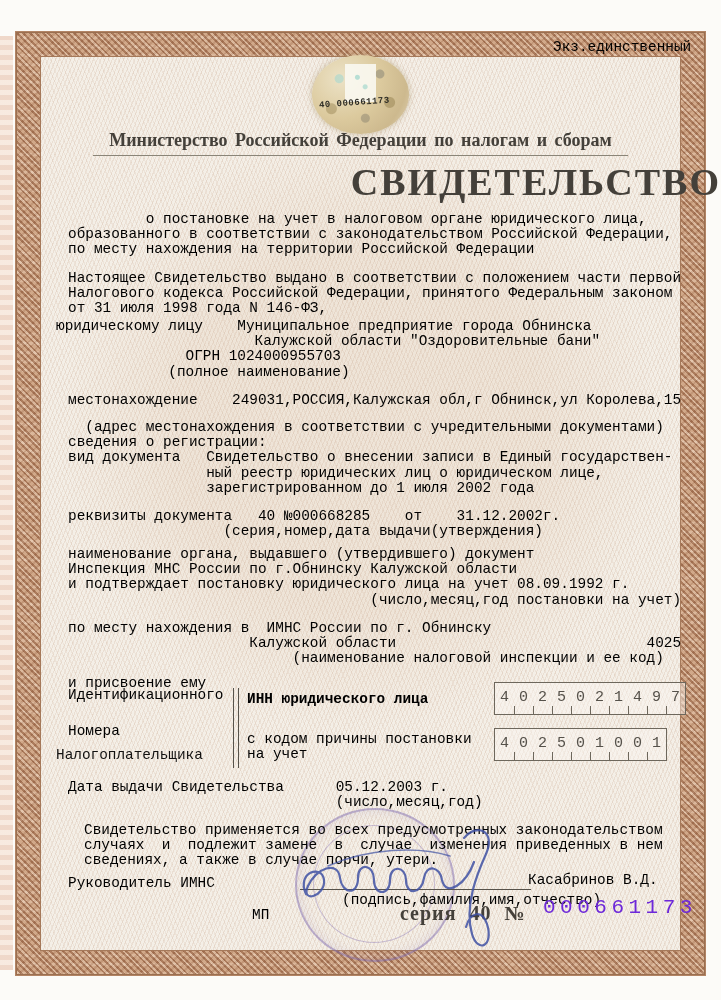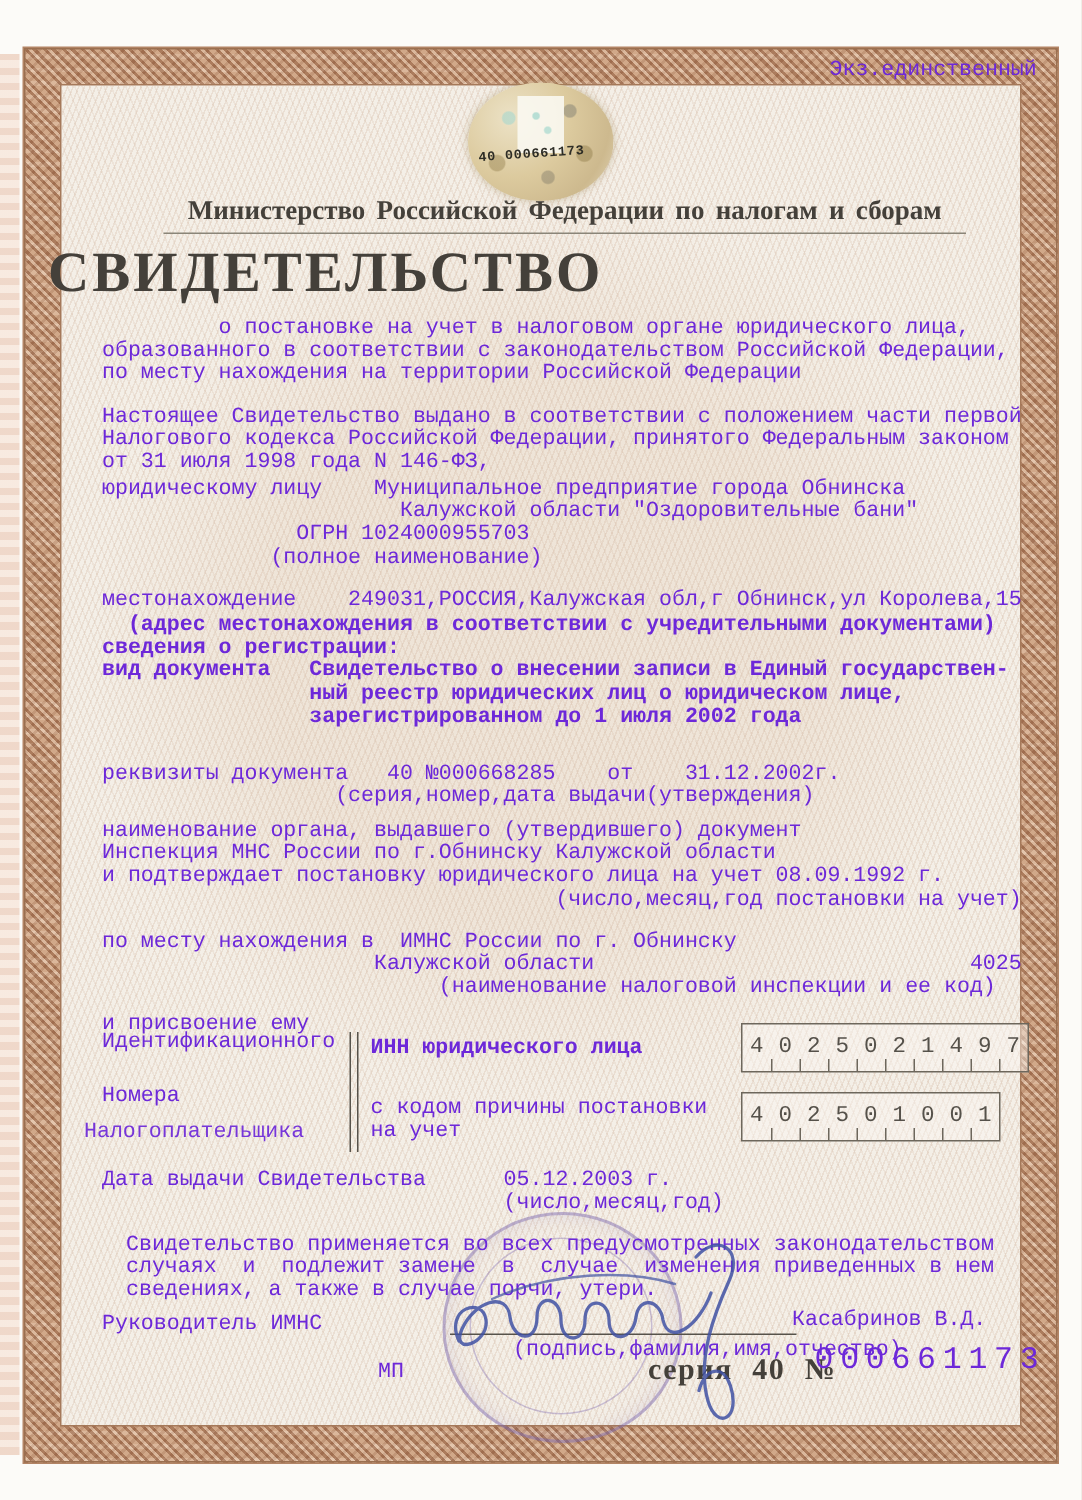--- a/index.html
+++ b/index.html
@@ -15,27 +15,27 @@
            repeating-linear-gradient(0deg, rgba(255,240,225,.25) 0 3px, transparent 3px 9px);
          box-shadow: inset 0 0 0 1px #9a6f50, 0 0 0 1px #b28465;}
   .cert {position:absolute; left:41px; top:57px; width:639px; height:893px;
          box-shadow:0 0 0 1px #a5795a;
          background-color:#f4efe7;
          background-image:
            repeating-linear-gradient(112deg, rgba(209,180,158,.28) 0 1px, transparent 1px 3.5px),
            repeating-linear-gradient(68deg, rgba(209,180,158,.20) 0 1px, transparent 1px 4.5px),
            radial-gradient(circle at 50% 42%, rgba(222,196,170,.25) 0 180px, transparent 300px);}
   .mono {position:absolute; white-space:pre; font-size:14.4px; line-height:15.2px;
-         color:#6d28d9; letter-spacing:0; z-index:3;}
-  .serif {font-family:"Liberation Serif","DejaVu Serif",serif; color:#44403a;padding-left:32px;}
+         color:#000000; letter-spacing:0; z-index:3;}
+  .serif {font-family:"Liberation Serif","DejaVu Serif",serif; color:#44403a;}
   .copy-note {left:553px; top:40px;}
   .ministry {position:absolute; left:0; right:0; top:130px; text-align:center; z-index:3;}
   .ministry span {display:inline-block; font-weight:bold; font-size:18px; word-spacing:3px;
          border-bottom:1px solid #8a8578; padding:0 16px 4px;}
-  .title {position:absolute; left:0; right:0; top:160px; text-align:left; font-weight:bold;
+  .title {position:absolute; left:0; right:0; top:160px; text-align:right; font-weight:bold;
          font-size:38px; letter-spacing:2px; z-index:3;}
   
   .holo {position:absolute; left:312px; top:55px; width:97px; height:79px; border-radius:50%; z-index:3;
          background:
            radial-gradient(circle at 28% 30%, rgba(159,214,207,.55) 0 4px, transparent 5px),
            radial-gradient(circle at 70% 24%, rgba(120,120,110,.45) 0 4px, transparent 5px),
            radial-gradient(circle at 80% 60%, rgba(150,130,80,.5) 0 5px, transparent 6px),
            radial-gradient(circle at 20% 68%, rgba(150,130,80,.45) 0 5px, transparent 6px),
            radial-gradient(circle at 55% 80%, rgba(120,115,100,.4) 0 4px, transparent 5px),
            radial-gradient(circle at 30% 30%, #ece2c6, #dcca9e 45%, #cdb98e 75%, #e5d9bd);
@@ -84,26 +84,26 @@
     <span>Министерство Российской Федерации по налогам и сборам</span>
   </div>
   <div class="title serif">СВИДЕТЕЛЬСТВО</div>
 
   <div class="mono" style="left:68px; top:212px;">         о постановке на учет в налоговом органе юридического лица,
 образованного в соответствии с законодательством Российской Федерации,
 по месту нахождения на территории Российской Федерации</div>
   <div class="mono" style="left:68px; top:271px;">Настоящее Свидетельство выдано в соответствии с положением части первой
 Налогового кодекса Российской Федерации, принятого Федеральным законом
 от 31 июля 1998 года N 146-ФЗ,</div>
-  <div class="mono" style="left:68px; top:319px;">юридическому лицу    Муниципальное предприятие города Обнинска
+  <div class="mono" style="left:56px; top:319px;">юридическому лицу    Муниципальное предприятие города Обнинска
                        Калужской области "Оздоровительные бани"
                ОГРН 1024000955703
              (полное наименование)</div>
   <div class="mono" style="left:68px; top:393px;">местонахождение    249031,РОССИЯ,Калужская обл,г Обнинск,ул Королева,15</div>
-  <div class="mono" style="left:68px; top:410px;font-weight:bold;">  (адрес местонахождения в соответствии с учредительными документами)
+  <div class="mono" style="left:68px; top:420px;">  (адрес местонахождения в соответствии с учредительными документами)
 сведения о регистрации:
 вид документа   Свидетельство о внесении записи в Единый государствен-
                 ный реестр юридических лиц о юридическом лице,
                 зарегистрированном до 1 июля 2002 года</div>
   <div class="mono" style="left:68px; top:509px;">реквизиты документа   40 №000668285    от    31.12.2002г.
                   (серия,номер,дата выдачи(утверждения)</div>
   <div class="mono" style="left:68px; top:547px;">наименование органа, выдавшего (утвердившего) документ
 Инспекция МНС России по г.Обнинску Калужской области
 и подтверждает постановку юридического лица на учет 08.09.1992 г.
                                    (число,месяц,год постановки на учет)</div>

